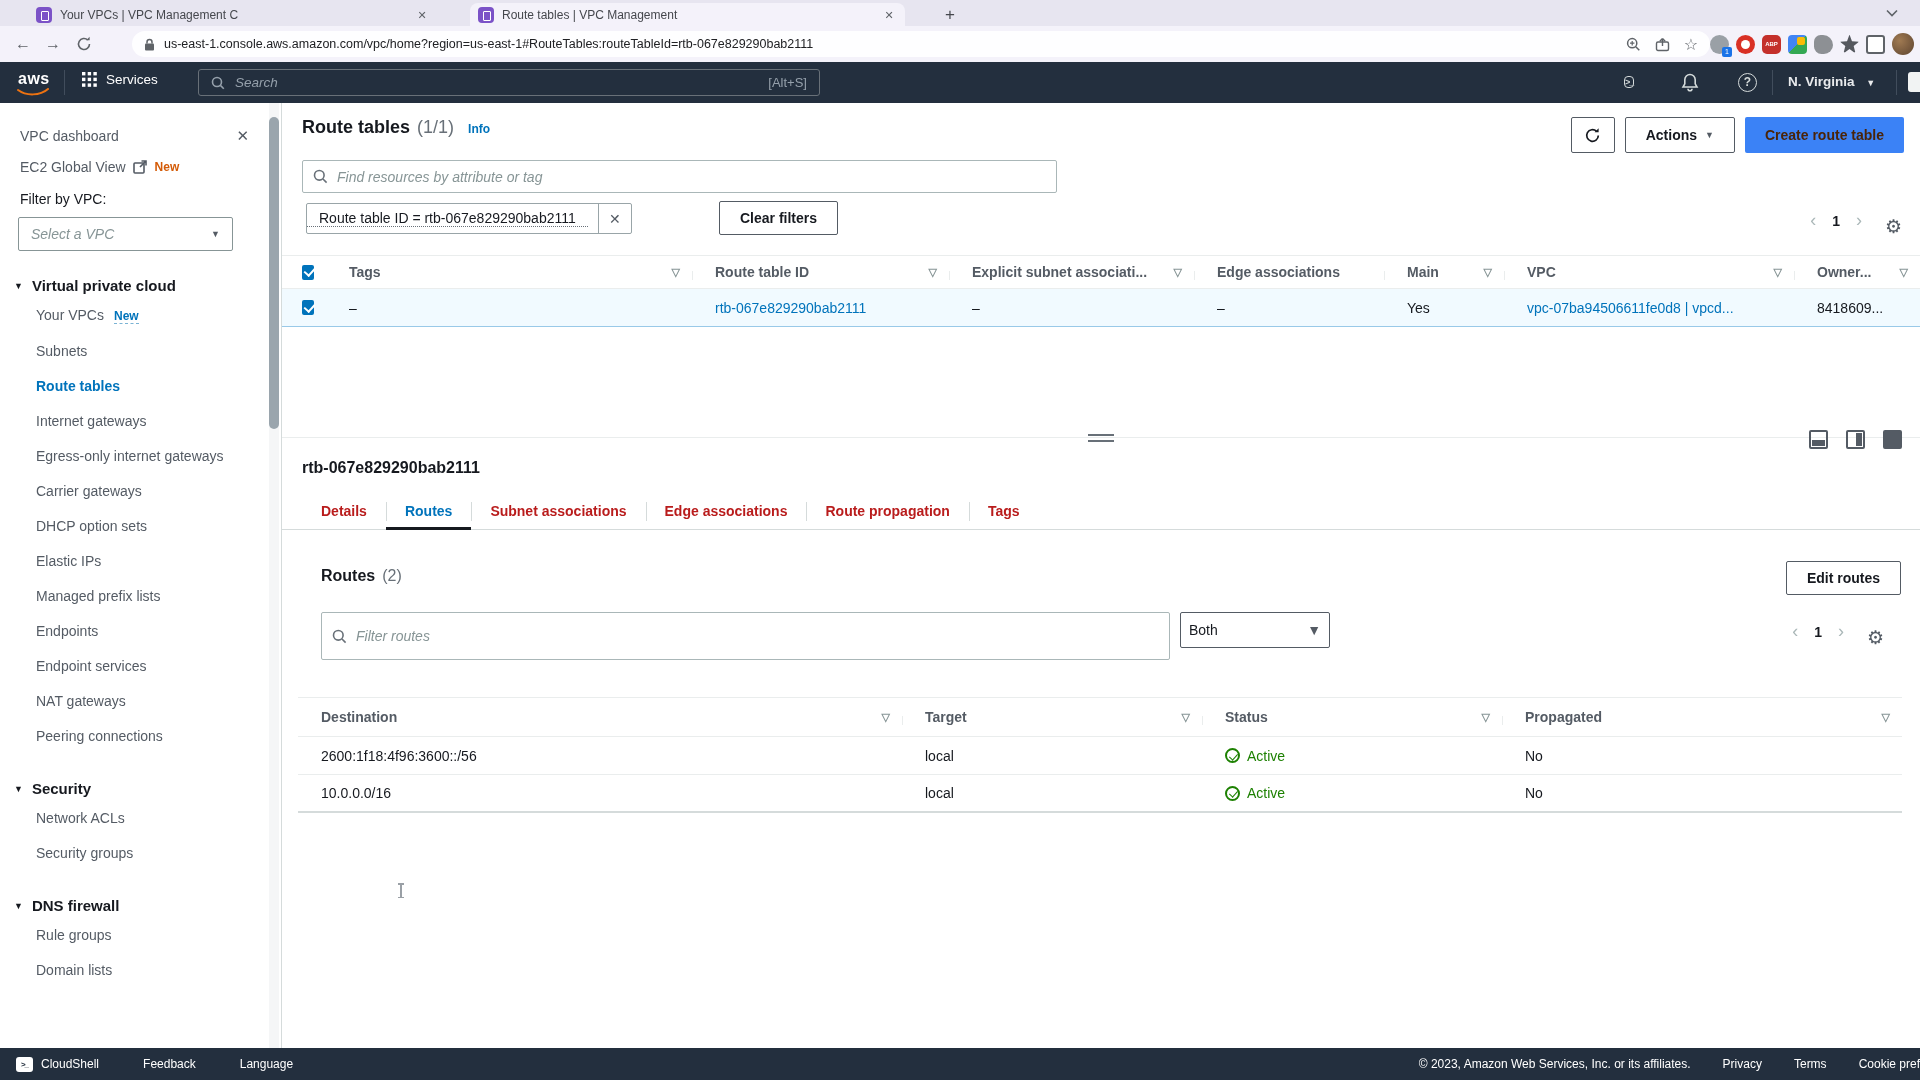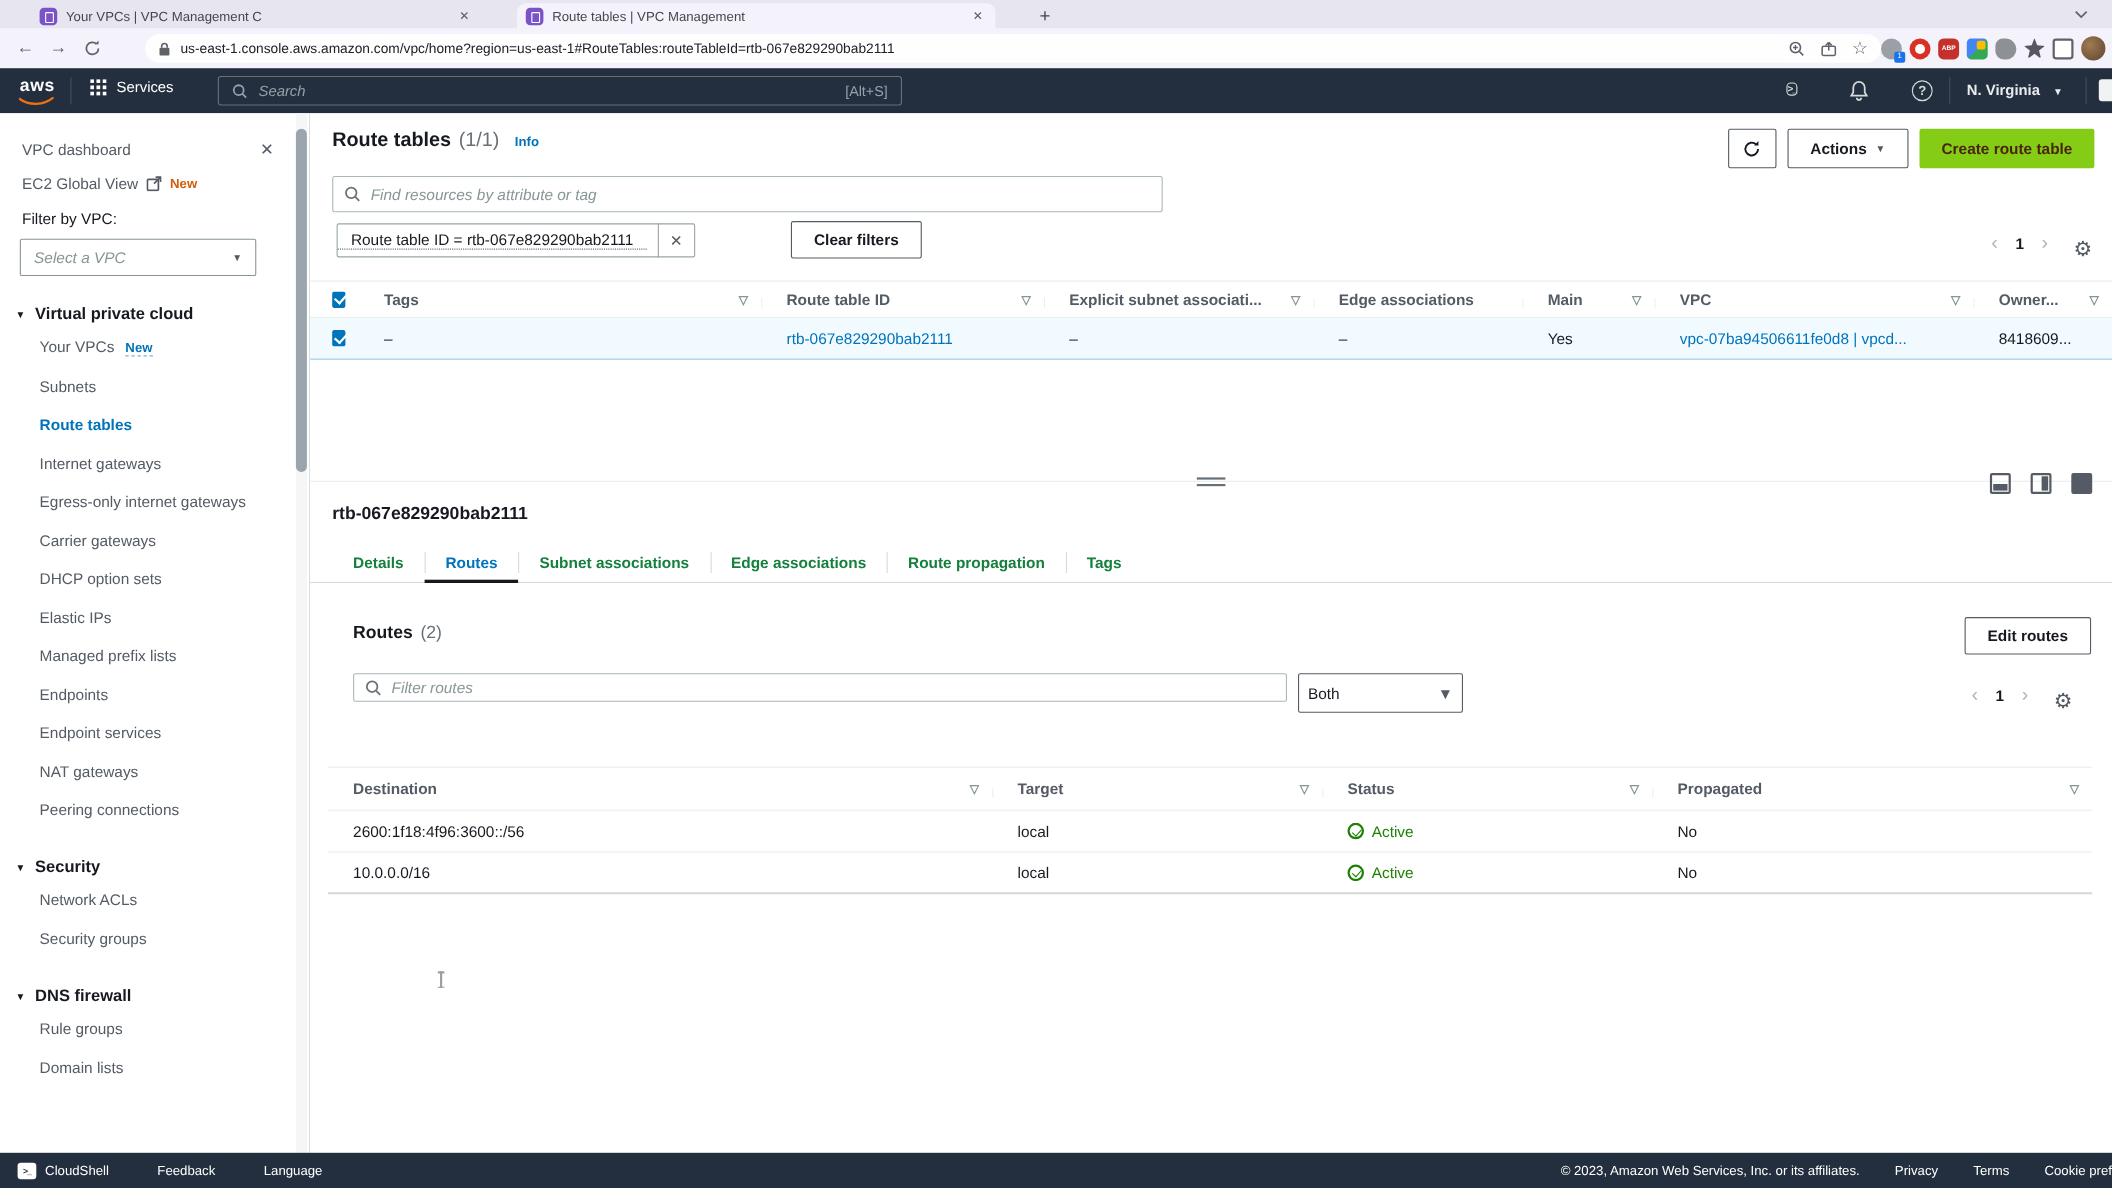--- a/index.html
+++ b/index.html
@@ -70,21 +70,21 @@
 
   
   .main { position:absolute; left:282px; top:103px; right:0; bottom:32px; background:#fff; }
   .page-header { position:absolute; left:20px; top:14px; display:flex; align-items:baseline; }
   .page-title { font-size:18px; font-weight:bold; color:#16191f; }
   .page-count { font-size:18px; color:#687078; margin-left:7px; font-weight:normal; }
   .info-link { font-size:12px; color:#0073bb; margin-left:14px; font-weight:bold; }
   .hdr-btns { position:absolute; right:16px; top:14px; display:flex; gap:10px; }
   .btn { display:inline-flex; align-items:center; justify-content:center; height:36px; border:1px solid #545b64; border-radius:2px; background:#fff; font-weight:bold; font-size:14px; color:#16191f; padding:0 20px; }
   .btn.icon-only { width:44px; padding:0; }
-  .btn.primary { background:#84cc16; border:none; color:#4a2408; }
+  .btn.primary { background:#3b82f6; border:none; color:#4a2408; }
   .find-wrap { position:absolute; left:20px; top:57px; width:755px; height:33px; border:1px solid #aab7b8; border-radius:2px; display:flex; align-items:center; padding:0 10px; background:#fff; }
   .find-wrap input { border:none; outline:none; flex:1; margin-left:9px; font-size:14px; font-style:italic; color:#16191f; font-family:inherit; background:transparent; }
   .find-wrap input::placeholder { color:#879596; }
   .chip { position:absolute; left:24px; top:100px; height:31px; border:1px solid #99a5a8; border-radius:2px; display:flex; align-items:center; background:#fff; }
   .chip .chip-txt { padding:0 12px; font-size:14px; color:#16191f; border-bottom:1px dotted #687078; margin:0 0 0 0; }
   .chip .chip-div { width:1px; height:31px; background:#99a5a8; margin-left:10px; }
   .chip .chip-x { width:32px; text-align:center; font-size:14px; color:#545b64; }
   .clear-btn { position:absolute; left:437px; top:98px; height:34px; }
   .pager { position:absolute; right:58px; top:107px; display:flex; align-items:center; gap:16px; font-size:14px; }
   .pager .chv { color:#aab7b8; font-size:18px; }
@@ -108,30 +108,30 @@
   .split-handle { position:absolute; left:50%; top:-4px; width:26px; height:8px; margin-left:-13px; border-top:2px solid #687078; border-bottom:2px solid #687078; }
   .panel-icons { position:absolute; right:18px; top:327px; display:flex; gap:18px; }
   .pi { width:19px; height:19px; border:2px solid #545b64; border-radius:2px; position:relative; }
   .pi.bottom::after { content:''; position:absolute; left:1px; right:1px; bottom:1px; height:6px; background:#545b64; }
   .pi.right::after { content:''; position:absolute; top:1px; bottom:1px; right:1px; width:6px; background:#545b64; }
   .pi.full { background:#545b64; }
 
   .lower { position:absolute; left:0; right:0; top:346px; bottom:0; }
   .detail-title { position:absolute; left:20px; top:10px; font-size:16px; font-weight:bold; color:#16191f; }
   .tabs { position:absolute; left:0; right:0; top:44px; height:37px; border-bottom:1px solid #d5dbdb; display:flex; align-items:stretch; padding-left:20px; }
-  .dtab { display:flex; align-items:center; padding:0 19px; font-size:14px; font-weight:bold; color:#15803d; position:relative; }
+  .dtab { display:flex; align-items:center; padding:0 19px; font-size:14px; font-weight:bold; color:#b91c1c; position:relative; }
   .dtab + .dtab::before { content:''; position:absolute; left:0; top:9px; height:19px; width:1px; background:#d5dbdb; }
   .dtab.active { color:#0073bb; }
   .dtab.active::after { content:''; position:absolute; left:0; right:0; bottom:-1px; height:3px; background:#16191f; }
 
   .routes-title { position:absolute; left:39px; top:118px; display:flex; align-items:baseline; }
   .routes-title .t { font-size:16px; font-weight:bold; }
   .routes-title .c { font-size:16px; color:#687078; margin-left:7px; }
   .edit-btn { position:absolute; right:19px; top:112px; height:34px; }
-  .filter-wrap { position:absolute; left:39px; top:163px; width:849px; height:26px; border:1px solid #aab7b8; border-radius:2px; display:flex; align-items:center; padding:0 10px; }
+  .filter-wrap { position:absolute; left:39px; top:163px; width:849px; height:48px; border:1px solid #aab7b8; border-radius:2px; display:flex; align-items:center; padding:0 10px; }
   .filter-wrap input { border:none; outline:none; flex:1; margin-left:9px; font-size:14px; font-style:italic; color:#16191f; font-family:inherit; }
   .filter-wrap input::placeholder { color:#879596; }
   .scope-select { position:absolute; left:898px; top:163px; width:150px; height:36px; border:1px solid #545b64; border-radius:2px; display:flex; align-items:center; justify-content:space-between; padding:0 8px; font-size:14px; color:#16191f;text-align:center; }
   .pager.p2 { right:76px; top:172px; }
   .gear.g2 { top:177px; right:36px; }
 
   .routes-table { position:absolute; left:16px; right:18px; top:248px; }
   .rhead { display:flex; height:40px; align-items:center; border-top:1px solid #eaeded; border-bottom:1px solid #eaeded; font-weight:bold; color:#545b64; font-size:14px; }
   .rrow { display:flex; height:38px; align-items:center; border-bottom:1px solid #eaeded; font-size:14px; }
   .rrow.last { border-bottom:2px solid #d5dbdb; }

